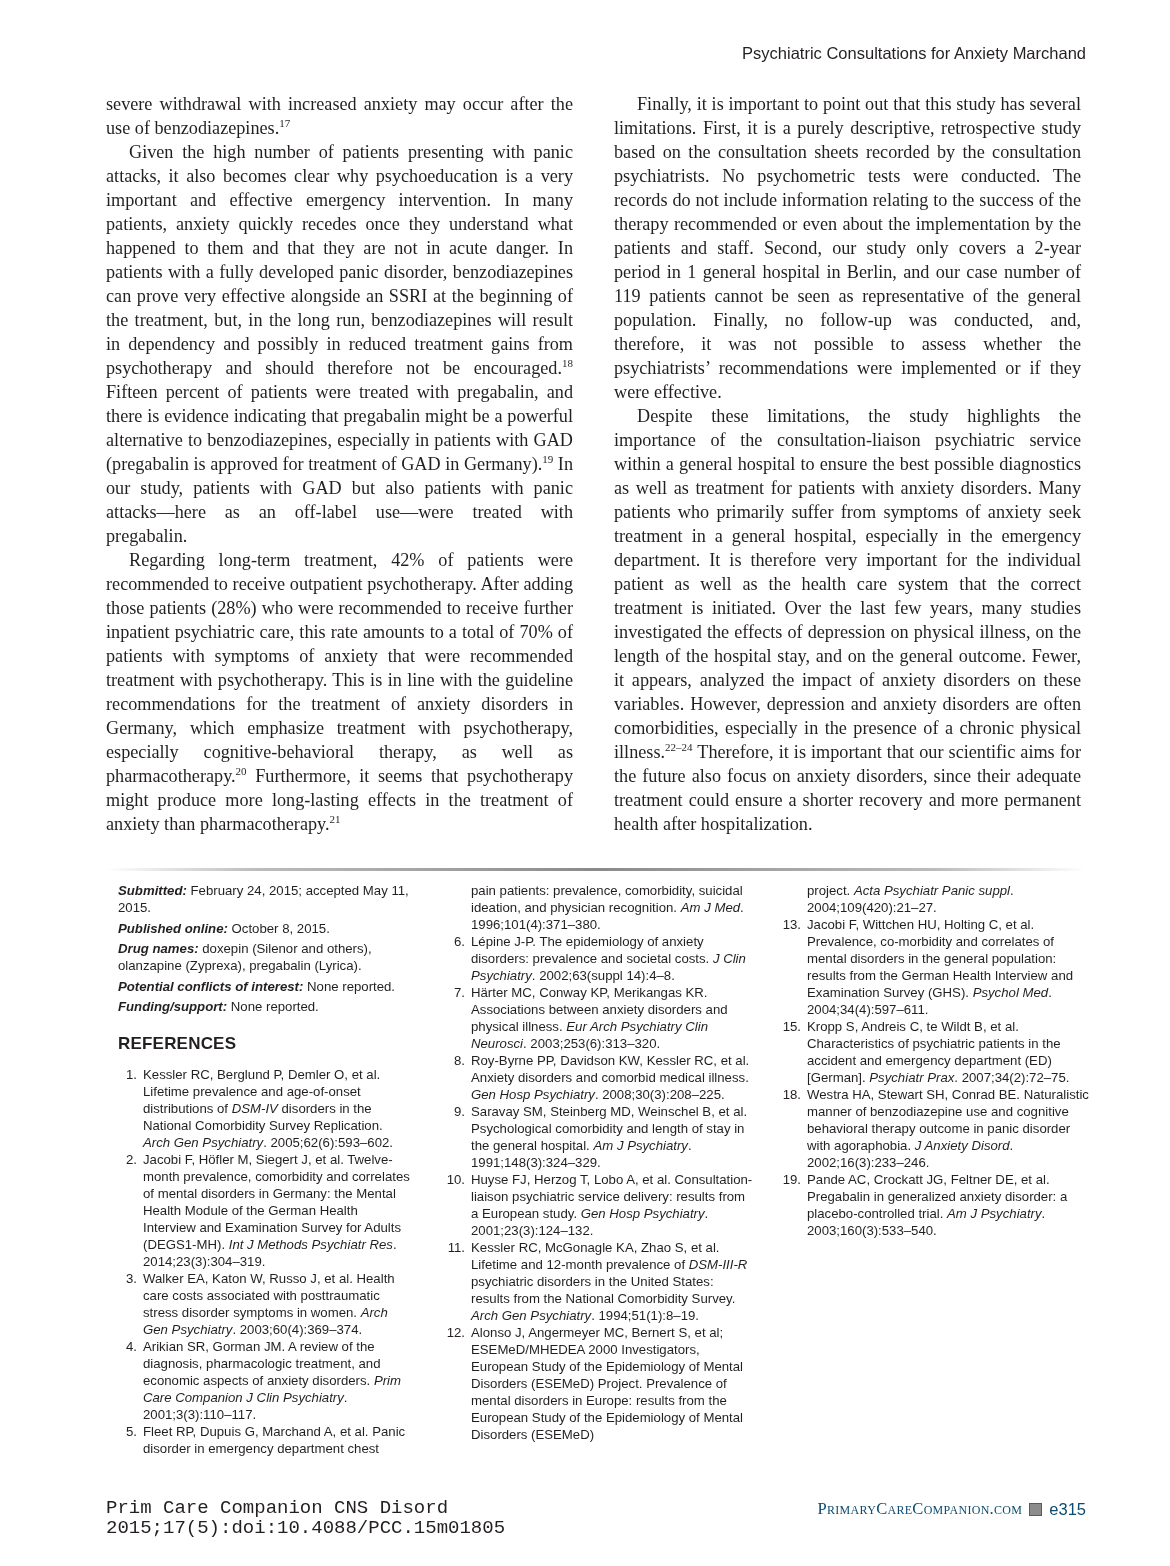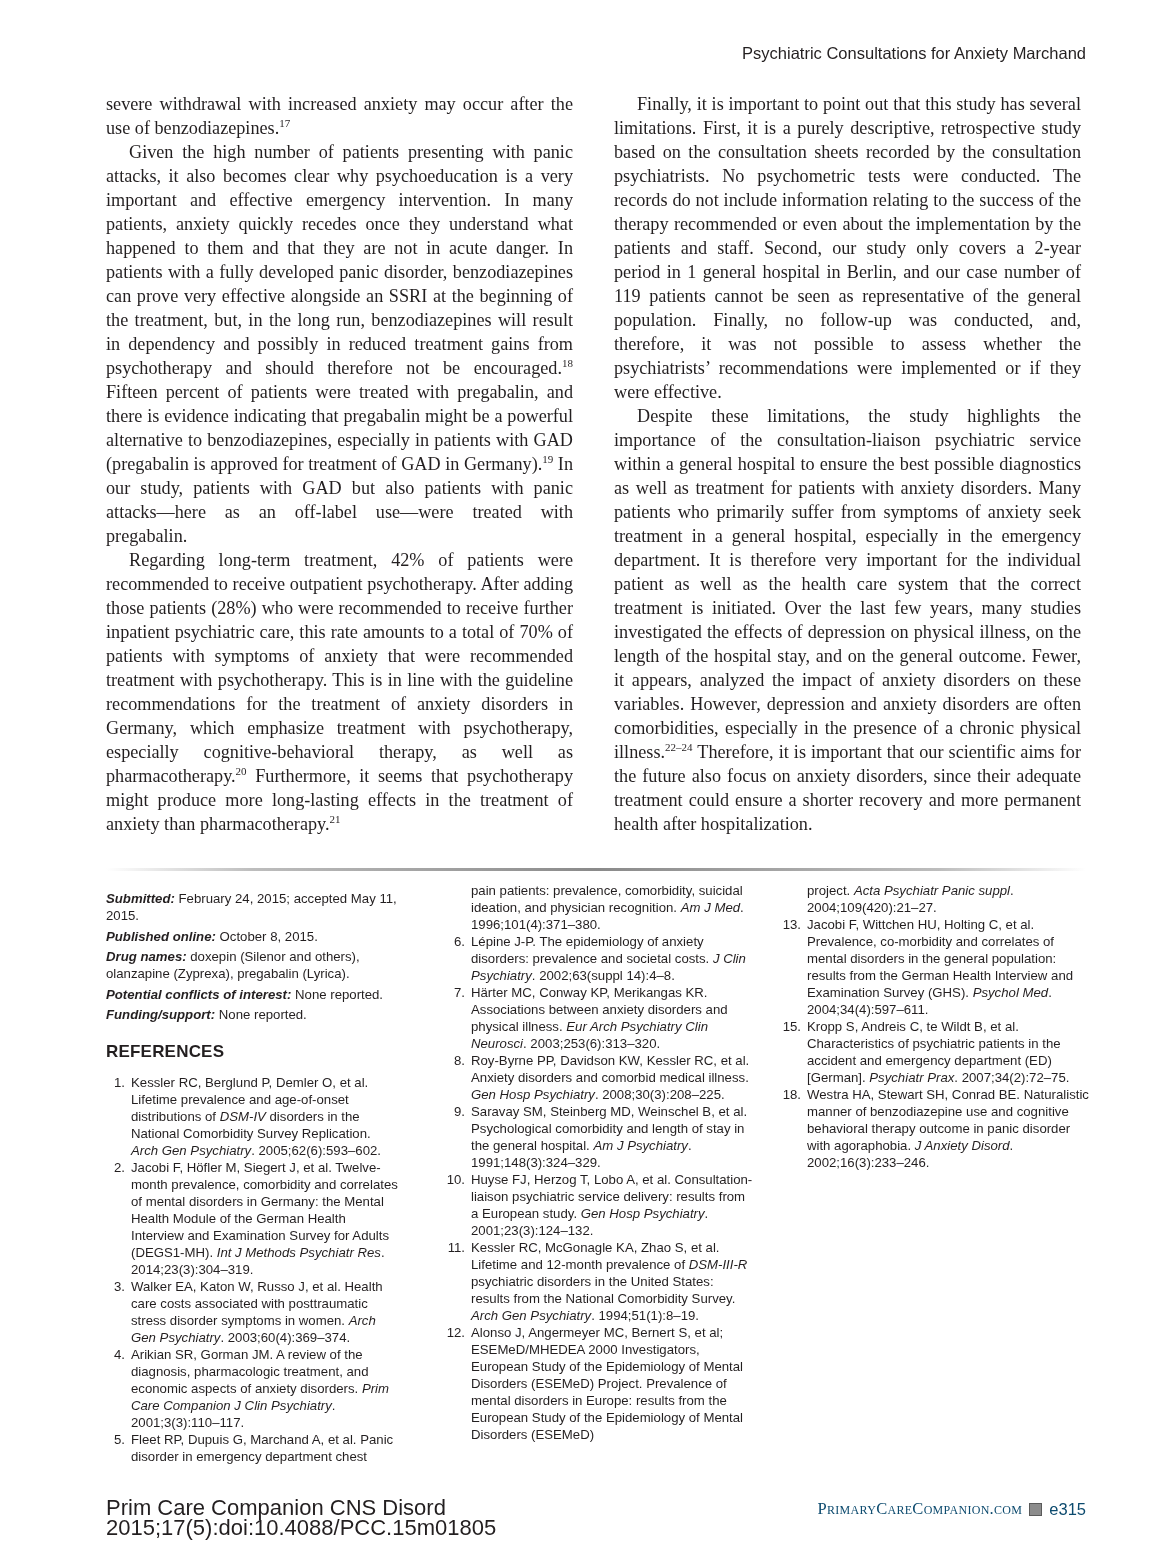--- a/index.html
+++ b/index.html
@@ -20,35 +20,35 @@
   sup { font-size: 11px; line-height: 0; vertical-align: 7px; }
   .divider {
     position: absolute; left: 106px; top: 868px; width: 980px; height: 3px;
     background: linear-gradient(to right, #ffffff 0%, #bdbdbd 15%, #8a8a8a 50%, #bdbdbd 85%, #ffffff 100%);
   }
   .ref-col {
     position: absolute; top: 882px;
     font-family: "Liberation Sans", sans-serif; font-size: 13.2px; line-height: 17px;
     color: #231f20;
   }
-  .ref-col.c1 { left: 106px; width: 292px; margin-top: 8px; }
+  .ref-col.c1 { left: 118px; width: 292px; }
   .ref-col.c2 { left: 446px; width: 310px; }
   .ref-col.c3 { left: 782px; width: 310px; }
   .meta-line { margin: 0 0 3.5px 0; }
   .meta-line .meta-label { font-weight: bold; font-style: italic; }
   .refs-heading {
     font-family: "Liberation Sans", sans-serif; font-weight: bold; font-size: 17px;
     margin: 20px 0 14px 0; letter-spacing: 0.2px;
   }
   .ref { position: relative; padding-left: 25px; margin: 0; }
   .ref .num { position: absolute; left: 0; width: 19px; text-align: right; }
   .ref i { font-style: italic; }
   .footer-left {
     position: absolute; left: 106px; top: 1498px;
-    font-family: Liberation Sans, sans-serif; font-size: 22px; line-height: 20px; color: #231f20;
+    font-family: Liberation Mono, monospace; font-size: 19px; line-height: 20px; color: #231f20;
   }
   .footer-right {
     position: absolute; right: 84px; top: 1499px;
     font-family: "Liberation Serif", serif; font-size: 16.5px; color: #0c4a6e;
     display: flex; align-items: center; gap: 7px;
   }
   .footer-right .site { font-variant: small-caps; letter-spacing: 0.3px; }
   .footer-right .square-icon {
     display: inline-block; width: 11px; height: 11px; background: #8c8c8c; border: 1px solid #5a5a5a;
   }
@@ -99,20 +99,21 @@
       <div class="ref"><span class="num">11.</span>Kessler RC, McGonagle KA, Zhao S, et al. Lifetime and 12-month prevalence of <i>DSM-III-R</i> psychiatric disorders in the United States: results from the National Comorbidity Survey. <i>Arch Gen Psychiatry</i>. 1994;51(1):8–19.</div>
       <div class="ref"><span class="num">12.</span>Alonso J, Angermeyer MC, Bernert S, et al; ESEMeD/MHEDEA 2000 Investigators, European Study of the Epidemiology of Mental Disorders (ESEMeD) Project. Prevalence of mental disorders in Europe: results from the European Study of the Epidemiology of Mental Disorders (ESEMeD)</div>
     </div>
 </div>
 <div class="ref-col c3">
   <div>
       <div class="ref">project. <i>Acta Psychiatr Panic suppl</i>. 2004;109(420):21–27.</div>
       <div class="ref"><span class="num">13.</span>Jacobi F, Wittchen HU, Holting C, et al. Prevalence, co-morbidity and correlates of mental disorders in the general population: results from the German Health Interview and Examination Survey (GHS). <i>Psychol Med</i>. 2004;34(4):597–611.</div>
       <div class="ref"><span class="num">15.</span>Kropp S, Andreis C, te Wildt B, et al. Characteristics of psychiatric patients in the accident and emergency department (ED) [German]. <i>Psychiatr Prax</i>. 2007;34(2):72–75.</div>
       <div class="ref"><span class="num">18.</span>Westra HA, Stewart SH, Conrad BE. Naturalistic manner of benzodiazepine use and cognitive behavioral therapy outcome in panic disorder with agoraphobia. <i>J Anxiety Disord</i>. 2002;16(3):233–246.</div>
+      <div class="ref"><span class="num">19.</span>Pande AC, Crockatt JG, Feltner DE, et al. Pregabalin in generalized anxiety disorder: a placebo-controlled trial. <i>Am J Psychiatry</i>. 2003;160(3):533–540.</div>
     </div>
 </div>
 
 <div class="footer-left">
   <div>Prim Care Companion CNS Disord</div>
   <div>2015;17(5):doi:10.4088/PCC.15m01805</div>
 </div>
 <div class="footer-right">
   <span class="site">PrimaryCareCompanion.com</span>
   <span class="square-icon"></span>

